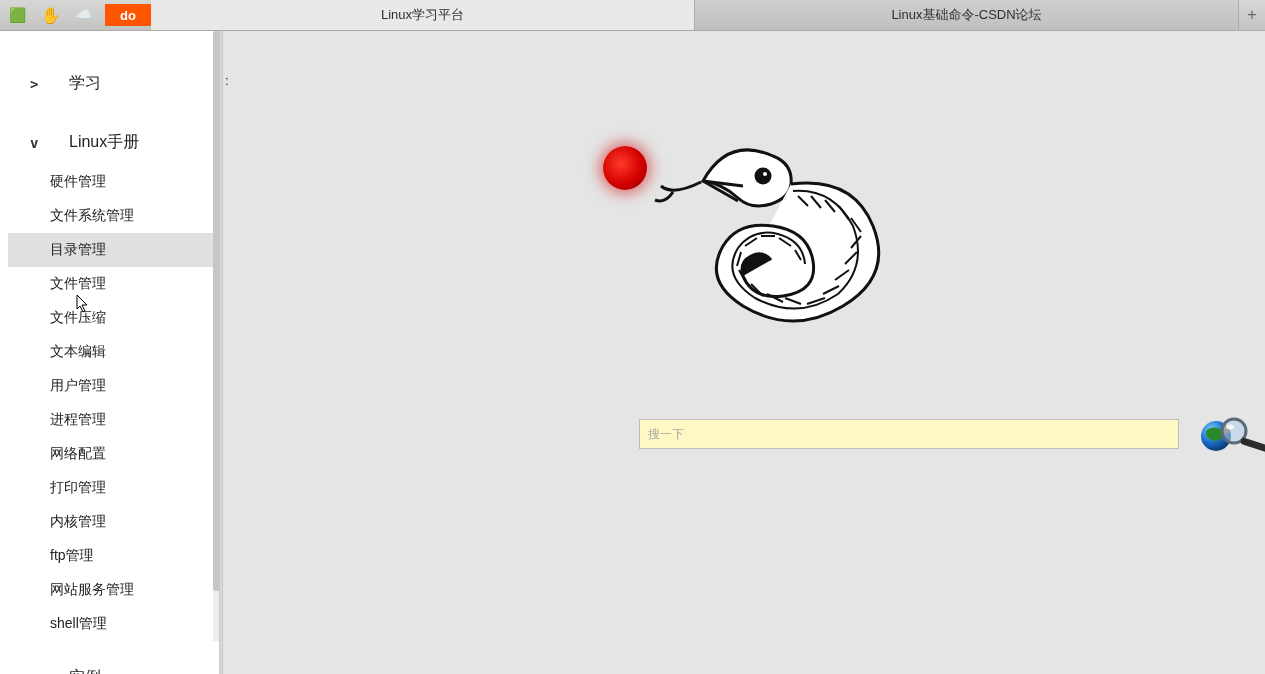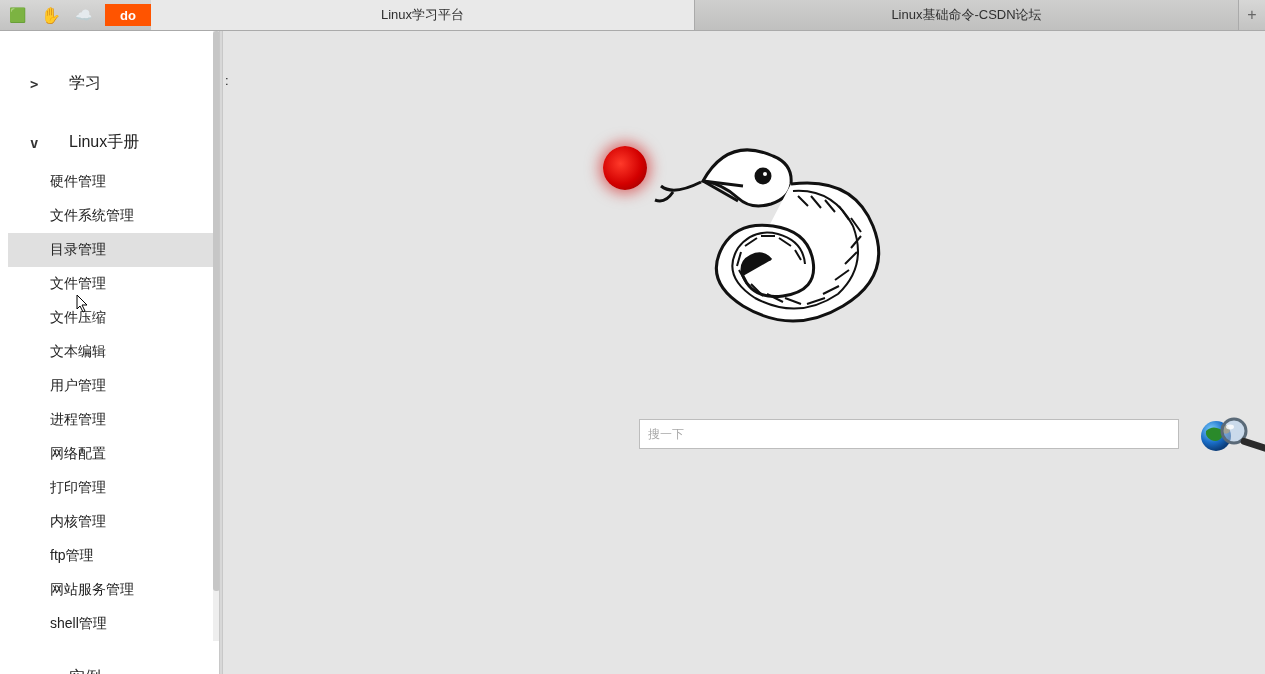--- a/index.html
+++ b/index.html
@@ -25,21 +25,21 @@
   .nav-item { padding: 8px 0 8px 42px; font-size: 14px; color: #222; cursor: pointer; }
   .nav-item.selected { background: #e0e0e0; font-family: Liberation Mono, monospace; }
   .sidebar::-webkit-scrollbar { width: 8px; }
   .content { flex: 1; position: relative; background: #e5e5e5; }
   .vdivider { width: 4px; height: 100%; background: #d8d8d8; border-left: 1px solid #c8c8c8; border-right: 1px solid #c8c8c8; }
   .colon { position: absolute; left: 2px; top: 42px; font-size: 13px; color: #222; }
   .logo-wrap { position: absolute; left: 380px; top: 95px; width: 290px; height: 240px; }
   .red-ball { width: 44px; height: 44px; border-radius: 50%; background: radial-gradient(circle at 40% 40%, #ff3a2a 0%, #d30000 55%, #8a0000 100%); box-shadow: 0 0 14px 4px rgba(210,0,0,0.5); position: absolute; left: 0; top: 20px; }
   .snake-svg { position: absolute; left: 40px; top: 0; }
   .search-row { position: absolute; left: 416px; top: 381px; display: flex; align-items: center; }
-  .search-input { width: 540px; height: 30px; border: 1px solid #bdbdbd; background: #ffffff; font-size: 12px; color: #888; padding: 8px 8px; outline: none; }
+  .search-input { width: 540px; height: 30px; border: 1px solid #bdbdbd; background: #fef9c3; font-size: 12px; color: #888; padding: 8px 8px; outline: none; }
   .search-input::placeholder { color: #a8a8a8; }
   .search-btn { width: 86px; height: 44px; margin-left: 18px; display: flex; align-items: center; justify-content: center; cursor: pointer; }
   
   .sb-track { position: absolute; right: -1px; top: 0; width: 7px; height: 610px; background: #eee; }
   .sb-thumb { position: absolute; right: 0; top: 0; width: 7px; height: 560px; background: #c6c6c6; border-radius: 3px; }
   .cursor-pointer-svg { position: absolute; pointer-events: none; }
 </style>
 </head>
 <body>
 

